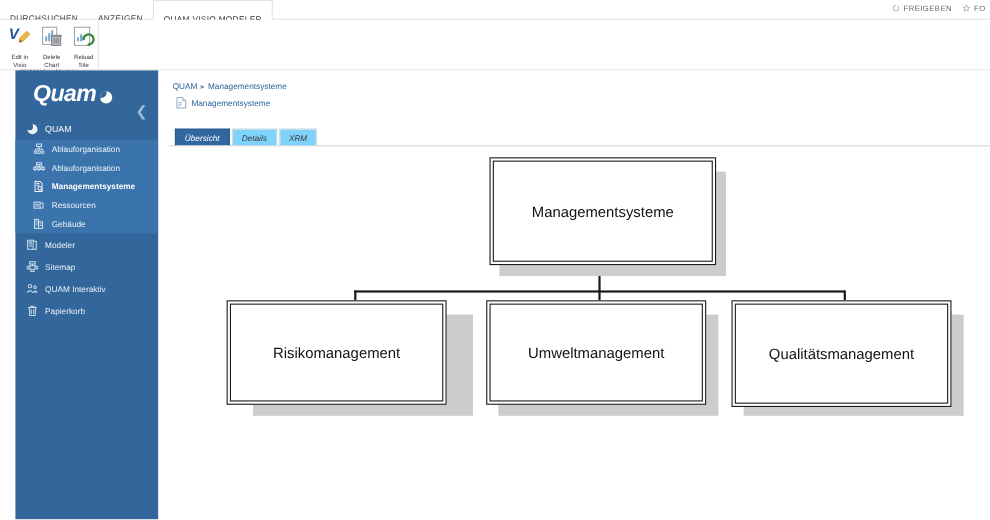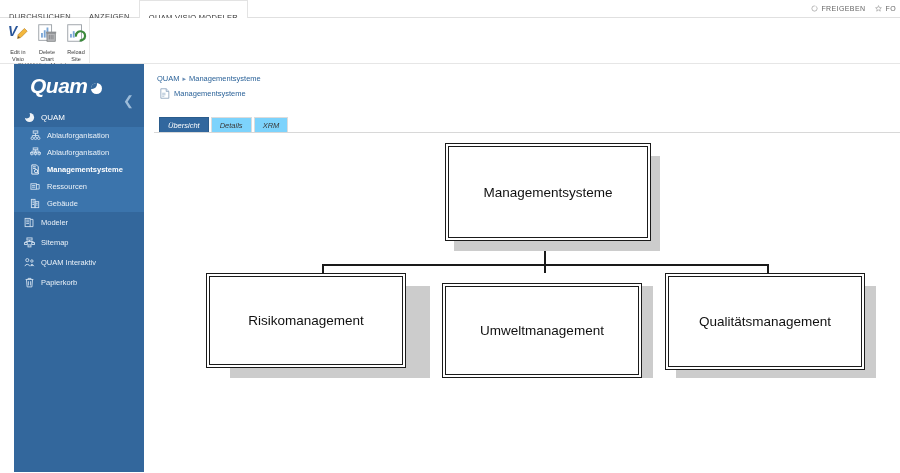--- a/index.html
+++ b/index.html
@@ -507,21 +507,21 @@
       </div>
 
       <div class="shadow" style="left:76px; top:143px; width:200px; height:92px;"></div>
       <div class="node" style="left:52px; top:130px; width:200px; height:95px;">
         <div class="node-inner">
           <span class="node-label">Risikomanagement</span>
         </div>
       </div>
 
       <div class="shadow" style="left:299px; top:143px; width:200px; height:92px;"></div>
-      <div class="node" style="left:288px; top:140px; width:200px; height:95px;">
+      <div class="node" style="left:288px; top:130px; width:200px; height:95px;">
         <div class="node-inner">
           <span class="node-label">Umweltmanagement</span>
         </div>
       </div>
 
       <div class="shadow" style="left:522px; top:143px; width:200px; height:92px;"></div>
       <div class="node" style="left:511px; top:130px; width:200px; height:97px;">
         <div class="node-inner">
           <span class="node-label">Qualitätsmanagement</span>
         </div>

